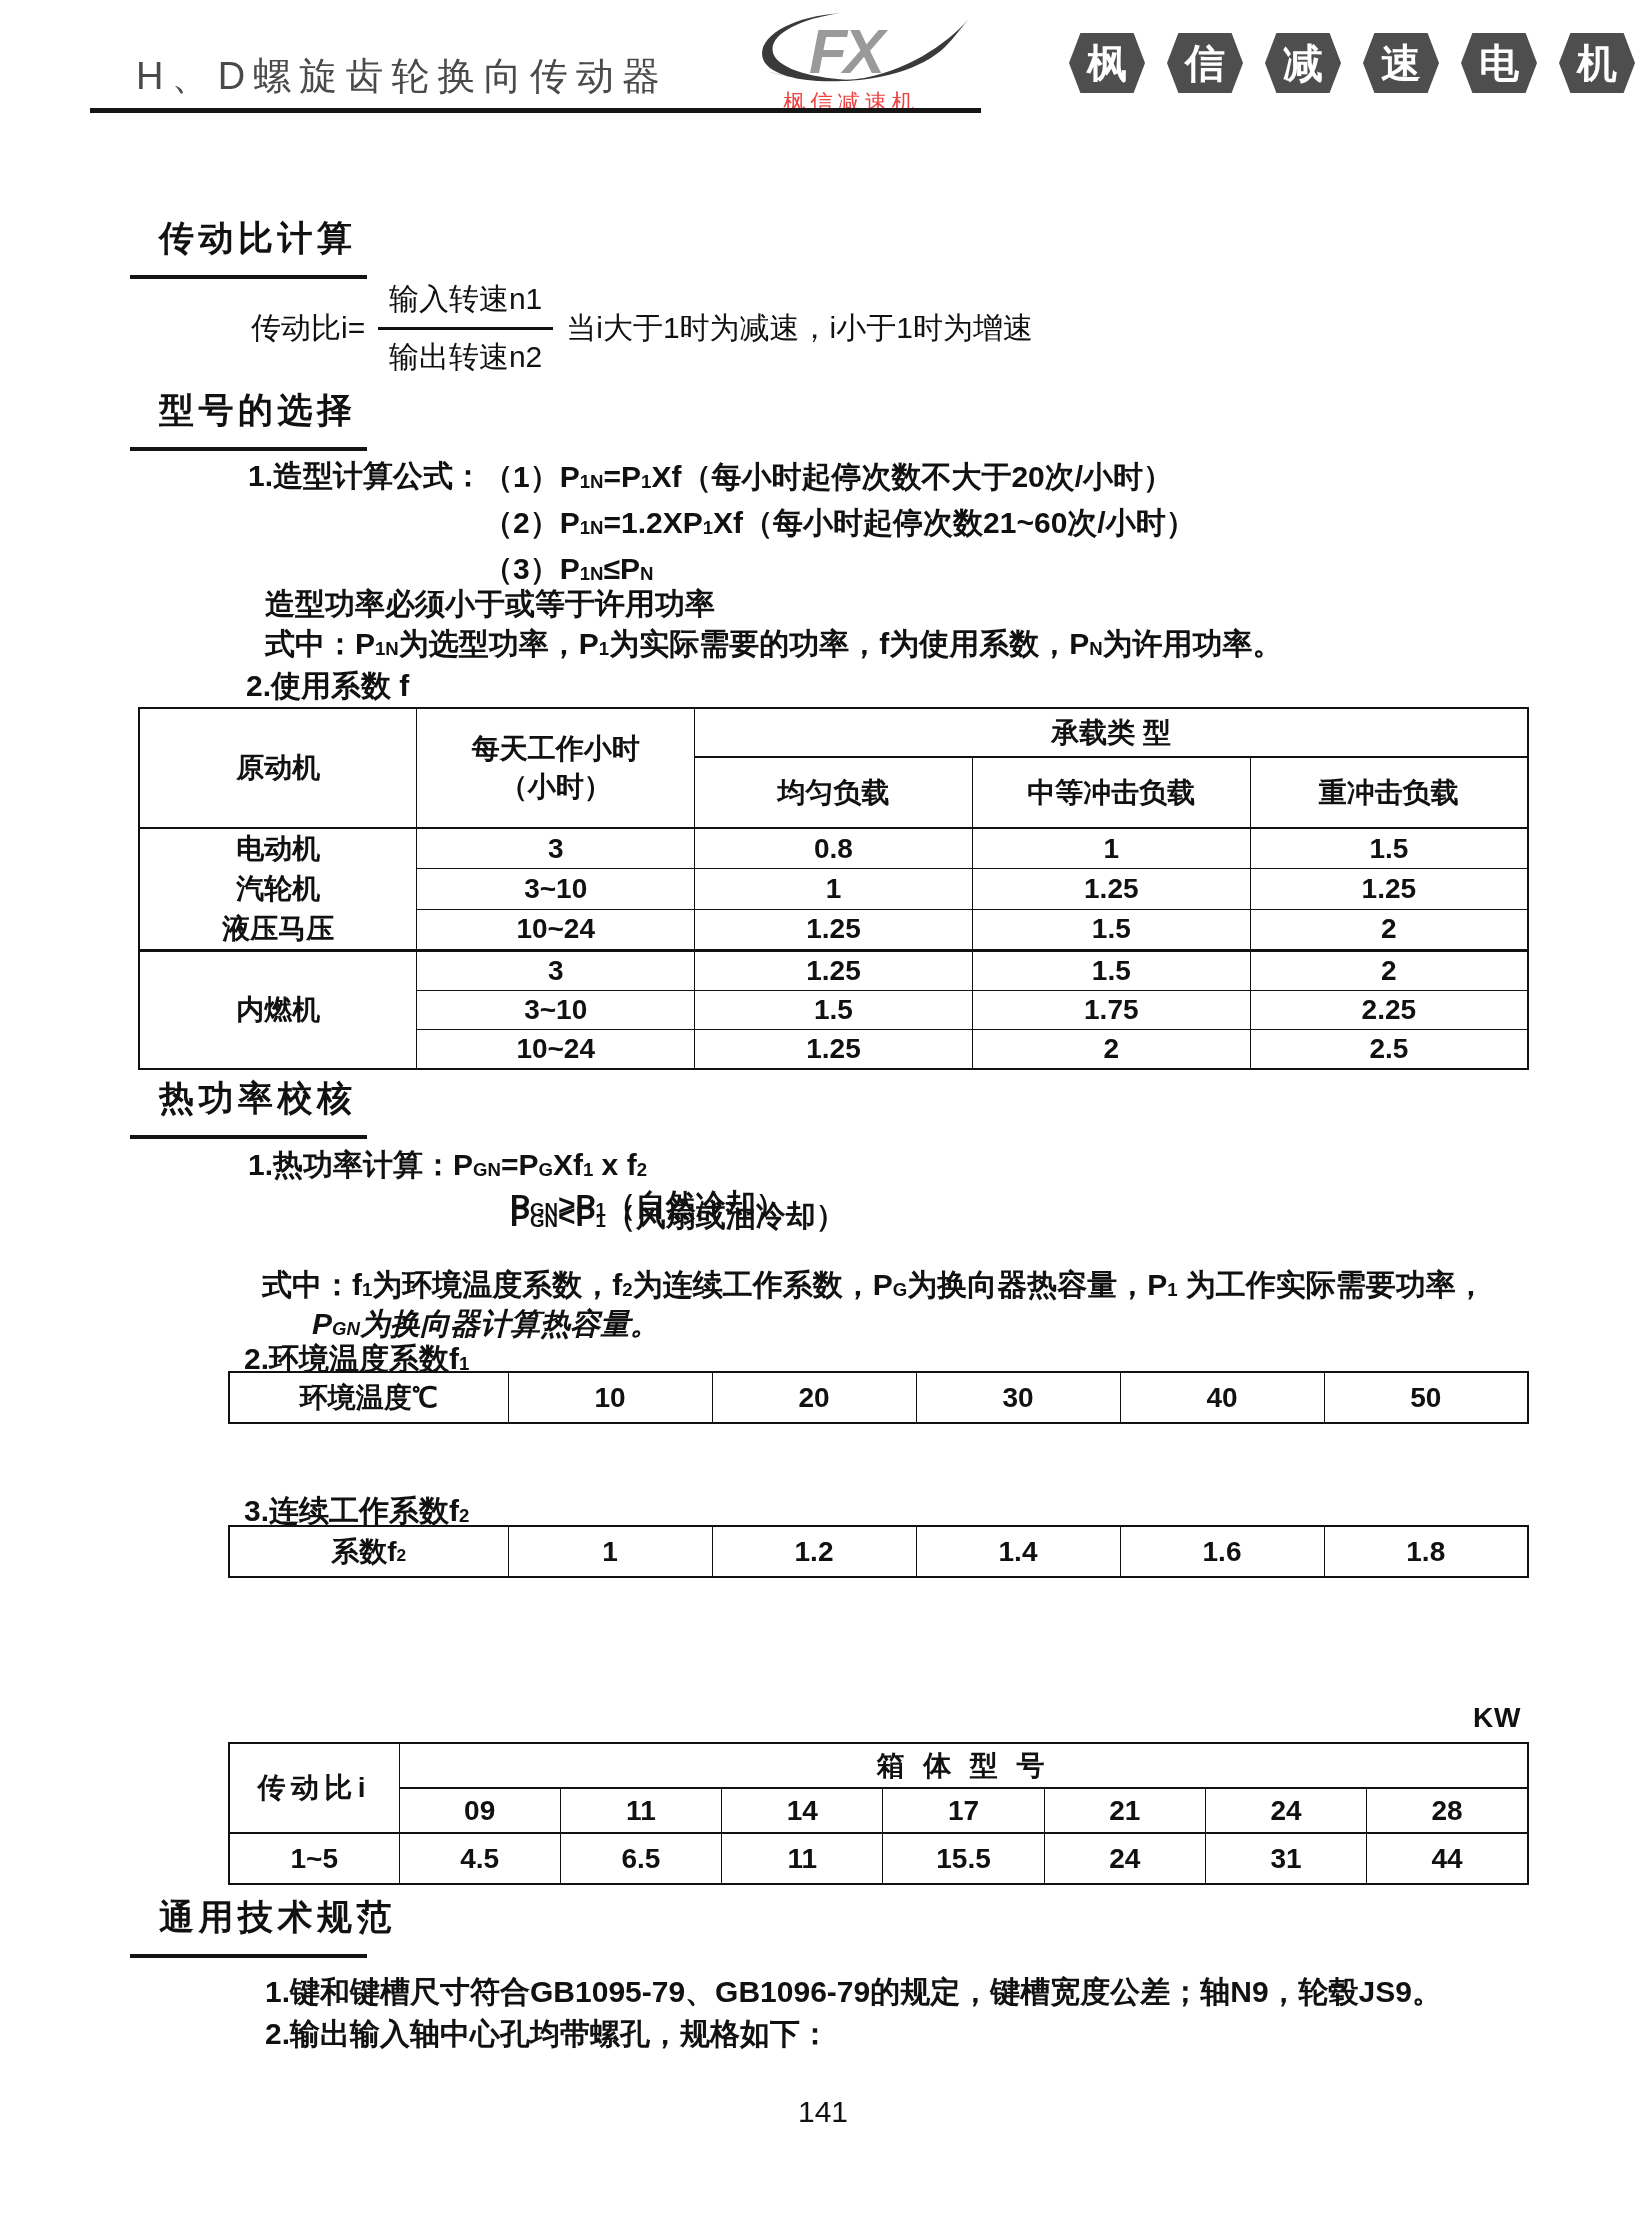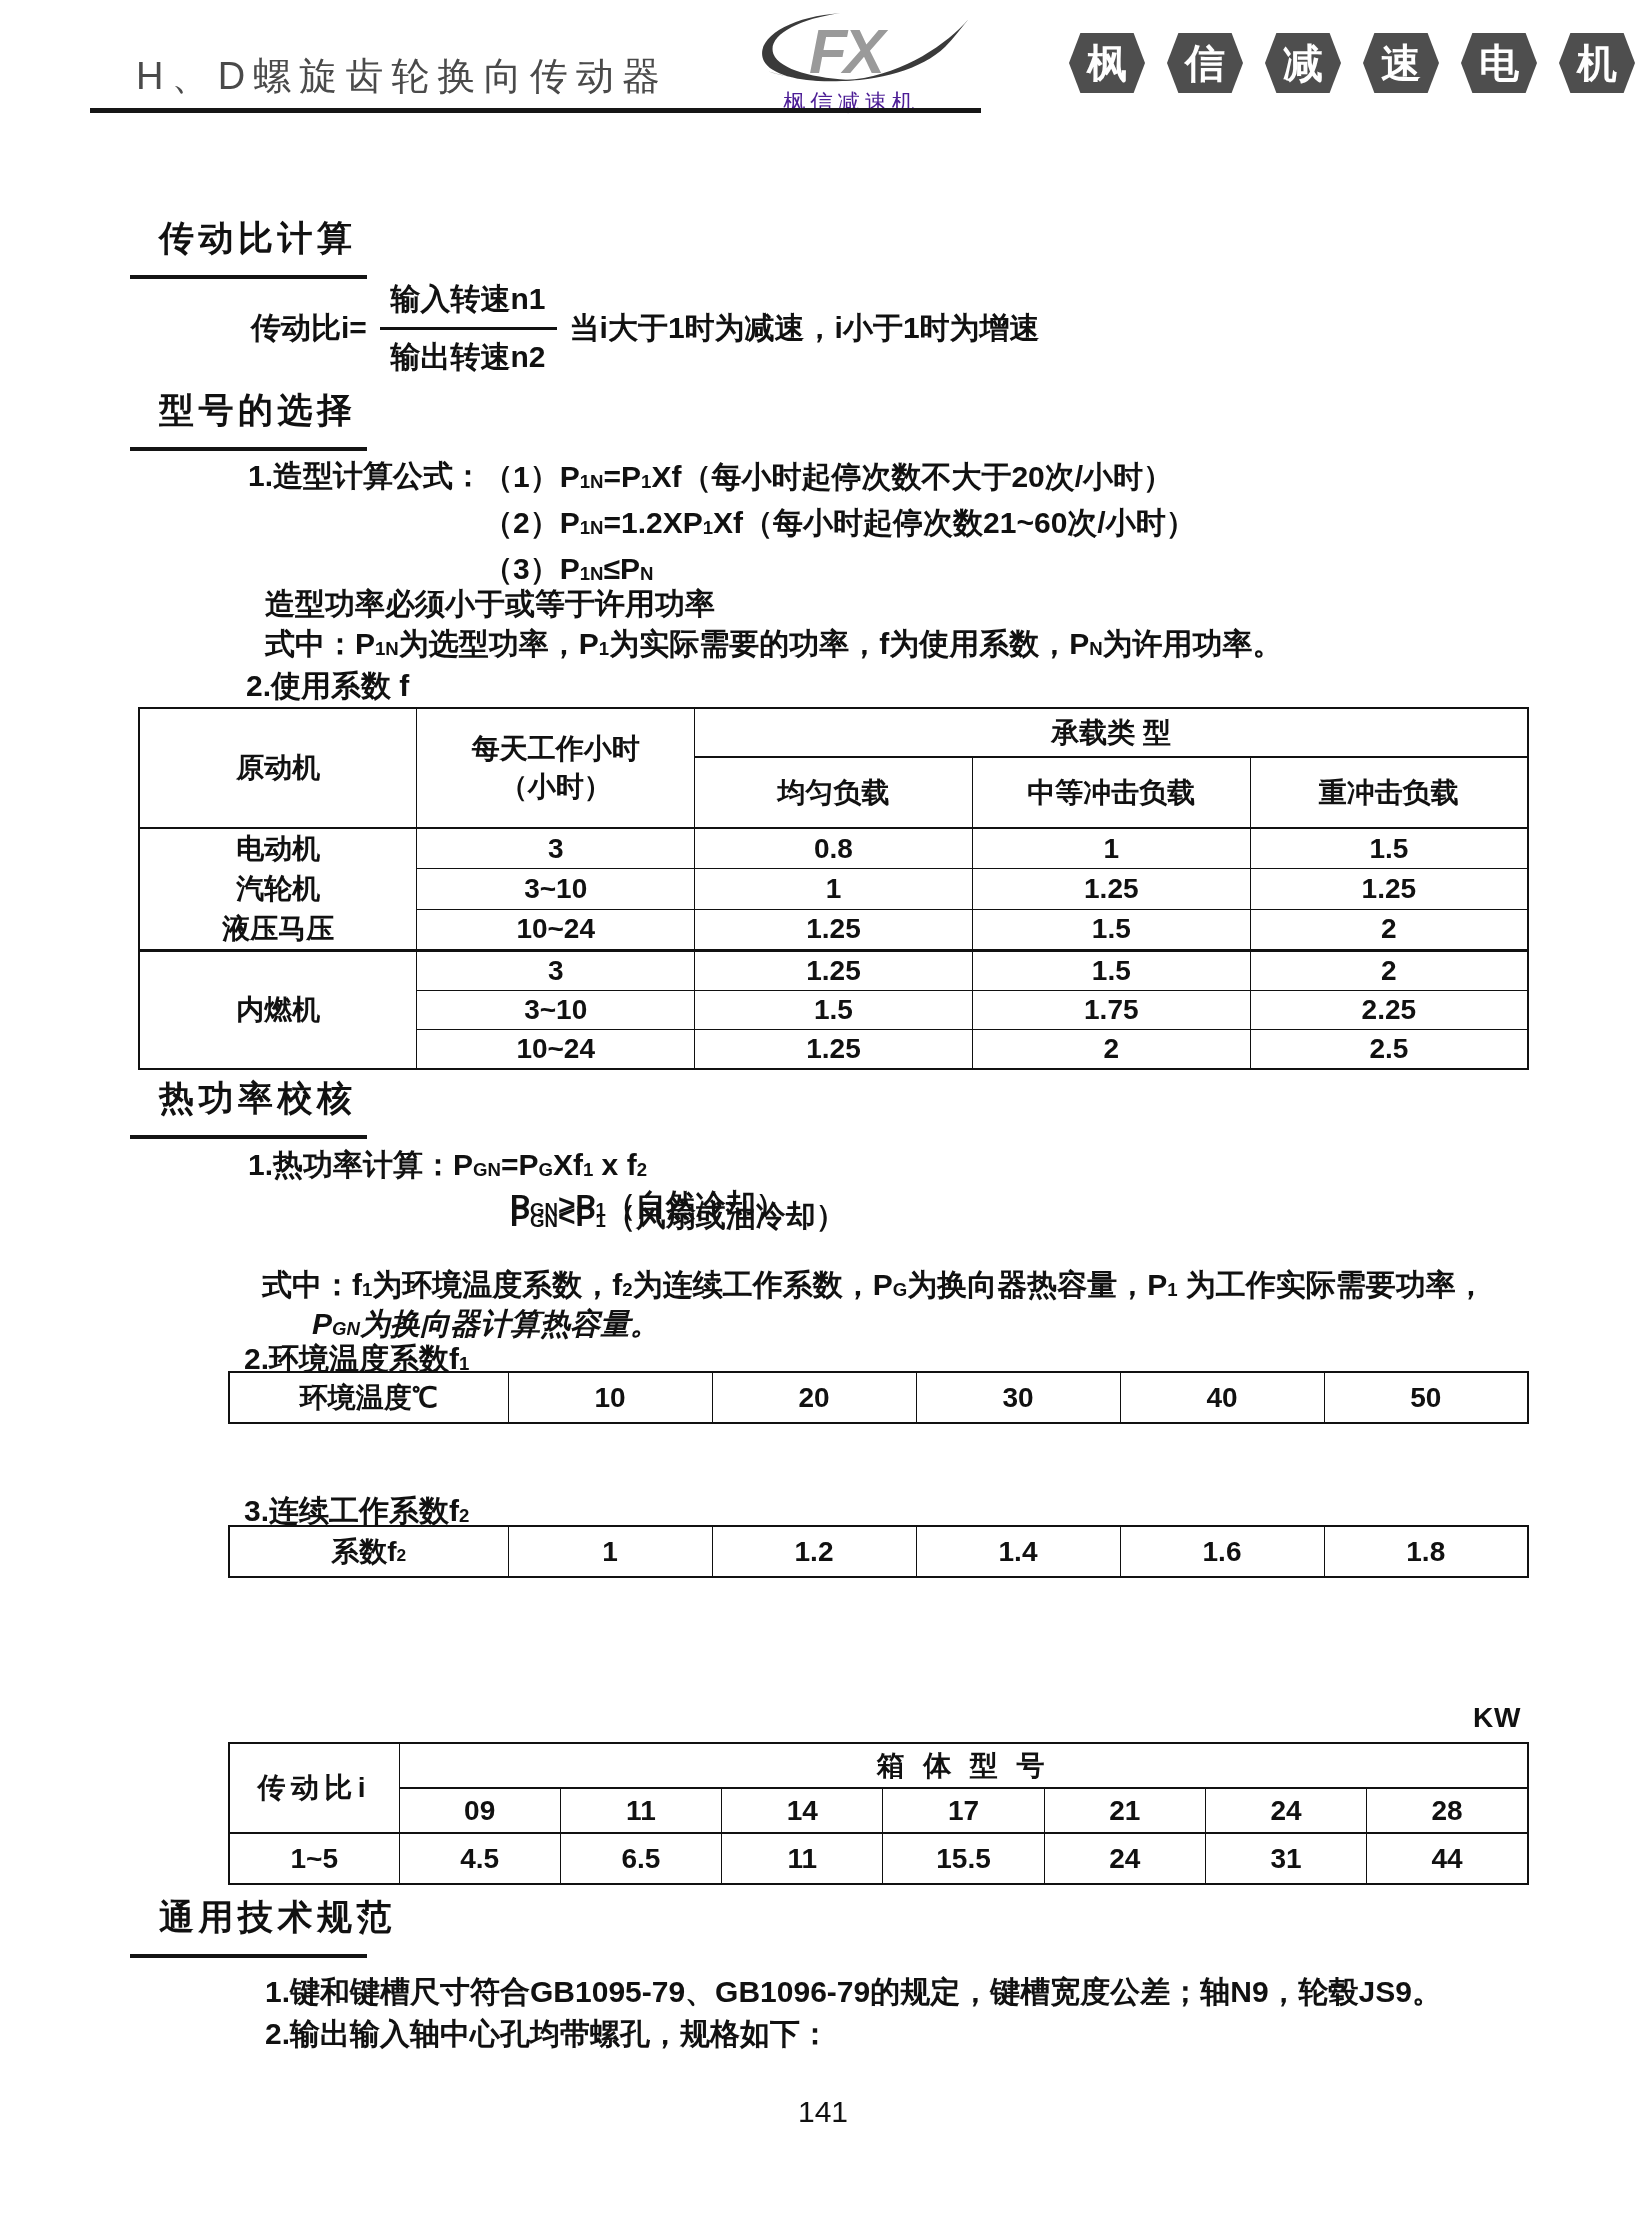--- a/index.html
+++ b/index.html
@@ -9,36 +9,36 @@
     font-family:"Liberation Sans",sans-serif;
   }
   
   .doc-title{
     position:absolute;left:136px;top:51px;
     font-size:38px;font-weight:500;color:#4a4a4a;letter-spacing:8.1px;white-space:nowrap;
   }
   .header-rule{position:absolute;left:90px;top:108px;width:891px;height:5.4px;background:#161616;}
   .logo{position:absolute;left:697px;top:9px;width:308px;text-align:center;}
   .logo svg{display:block;margin:0 auto;}
-  .logo-sub{font-size:22.6px;color:#4c1d95;letter-spacing:4.5px;margin-top:-9px;}
+  .logo-sub{font-size:22.6px;color:#ef4444;letter-spacing:4.5px;margin-top:-9px;}
   .badges{position:absolute;left:1069px;top:33px;display:flex;gap:22px;}
   .hex{
     width:76px;height:60px;background:#4e4e4e;color:#fff;
     clip-path:polygon(15% 0,85% 0,100% 50%,85% 100%,15% 100%,0 50%);
     display:flex;align-items:center;justify-content:center;
     font-size:40px;font-weight:700;
   }
   
   .sec{position:absolute;}
   .sec-title{font-size:35px;font-weight:700;letter-spacing:4.5px;margin-left:29px;white-space:nowrap;}
   .sec-rule{height:4.5px;background:#141414;margin-top:12.7px;}
   
   .ratio-formula{
     position:absolute;left:251px;top:279px;display:flex;align-items:center;
-    font-size:30px;font-weight:700;white-space:nowrap;
+    font-size:30px;font-weight:400;white-space:nowrap;
   }
   .fraction{display:inline-block;text-align:center;margin-left:12.7px;}
   .fraction .num{padding:0 11px 7.2px;}
   .fraction .den{padding:7.2px 11px 0;border-top:3.6px solid #111;}
   .ratio-note{margin-left:13px;}
   
   .model-block{position:absolute;left:248px;top:456px;display:flex;font-size:30px;font-weight:700;white-space:nowrap;}
   .model-formulas div{line-height:42px;}
   .body-line{position:absolute;font-size:30px;font-weight:700;white-space:nowrap;}
   sub{font-size:0.62em;vertical-align:baseline;position:relative;bottom:-0.05em;}

